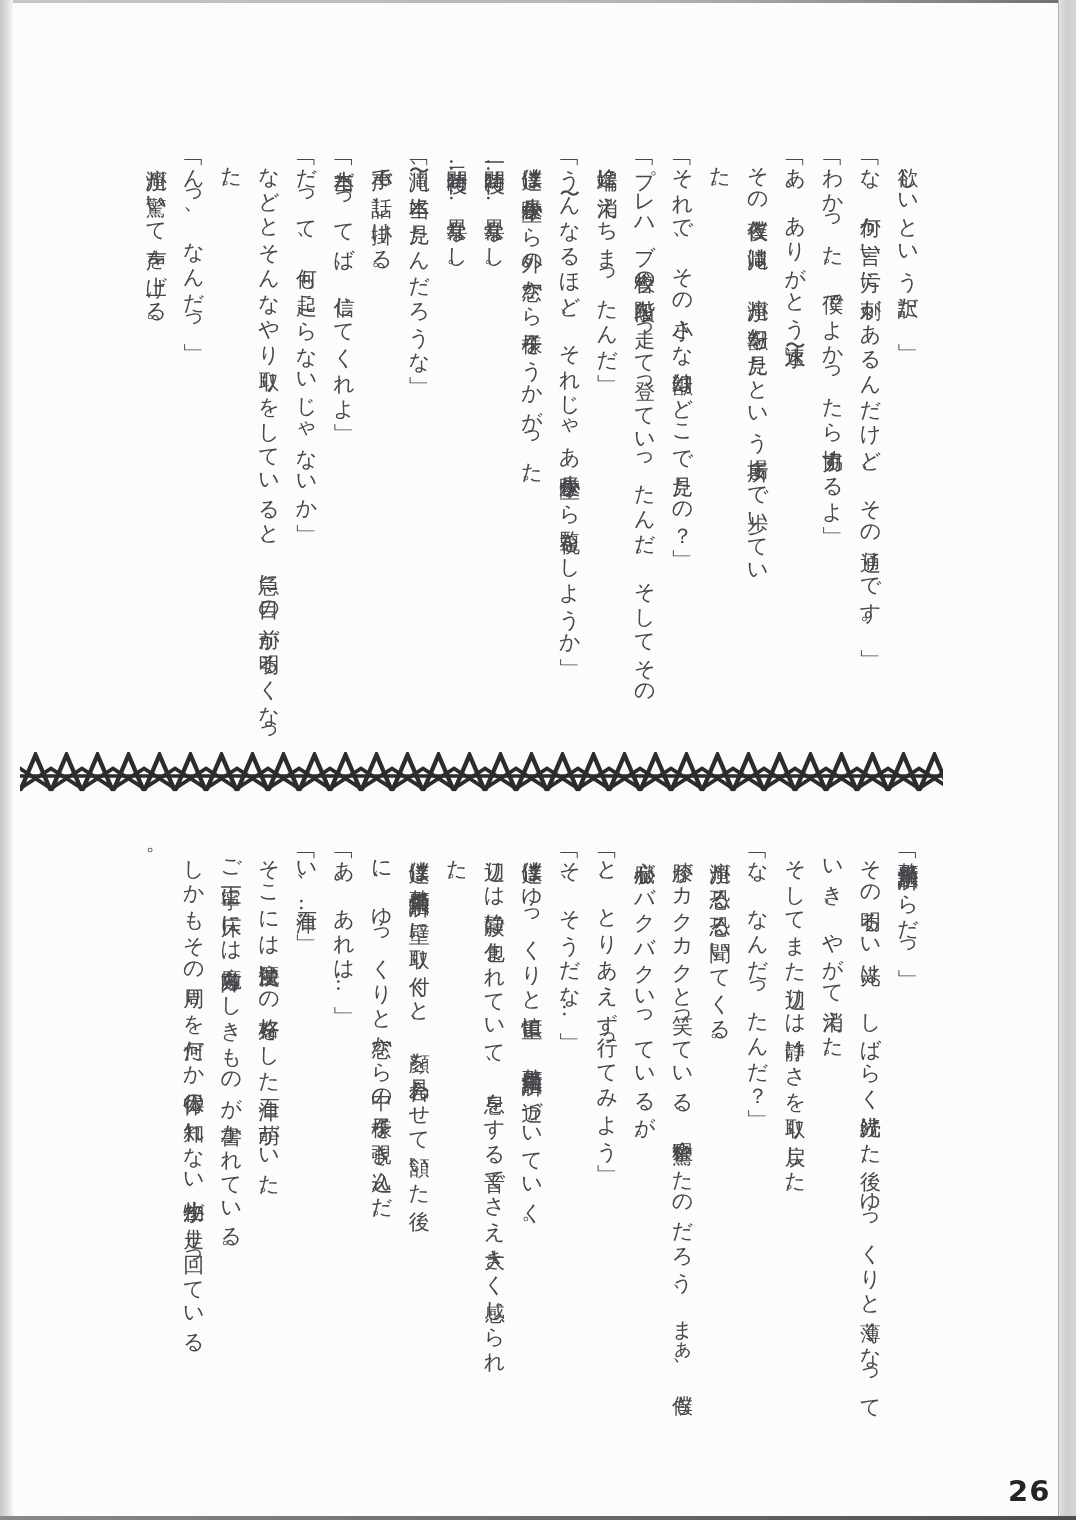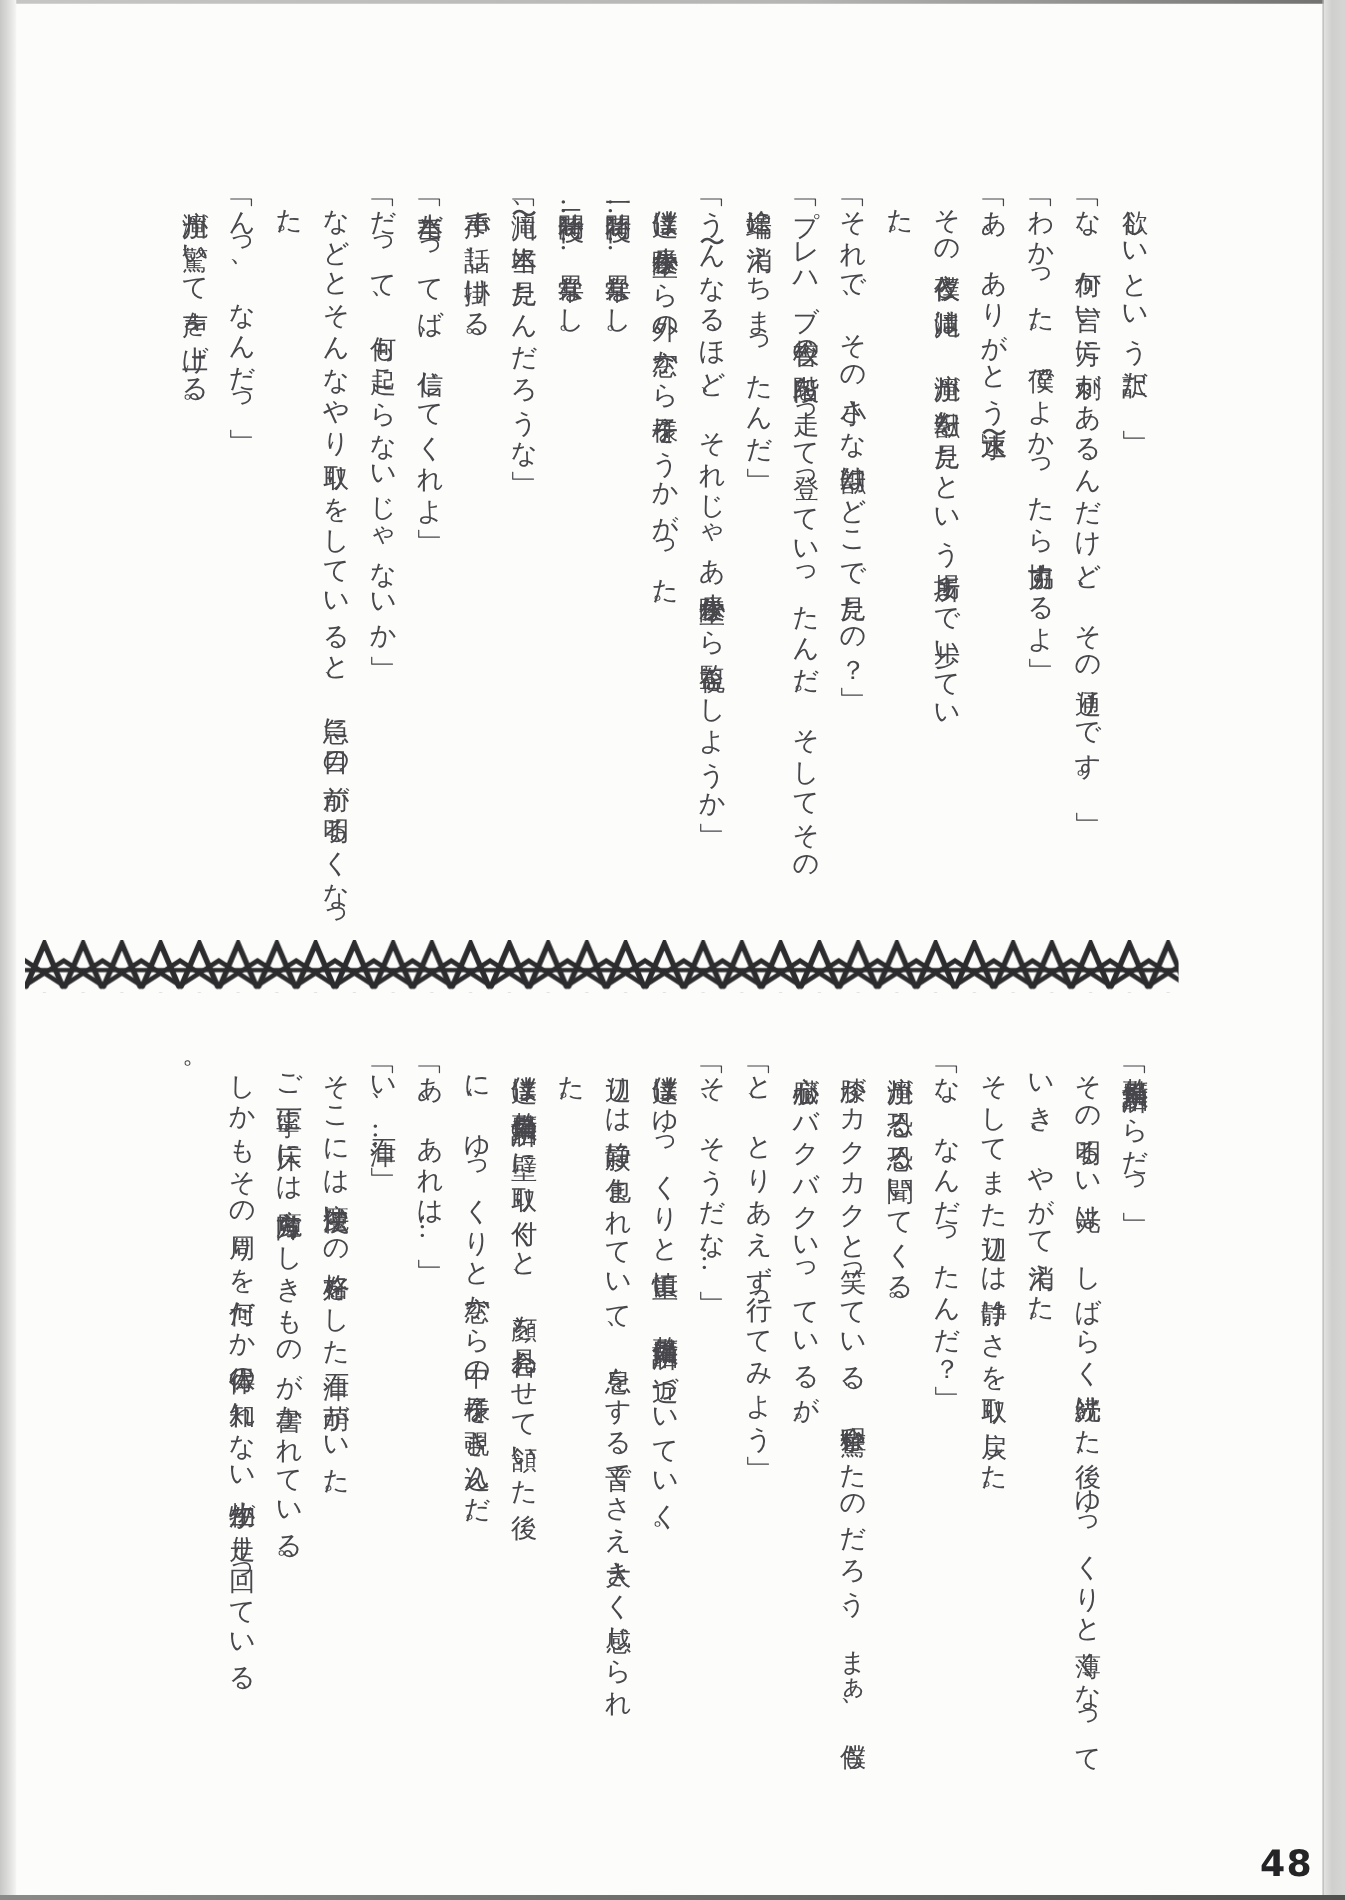--- a/index.html
+++ b/index.html
@@ -138,15 +138,15 @@
       <div class="vcol">僕達は整備員詰所の壁に取り付くと、顔を見合わせて頷いた後</div>
       <div class="vcol">に、ゆっくりと窓から中の様子を覗き込んだ。</div>
       <div class="vcol">「あ、あれは…」</div>
       <div class="vcol">「い、石津…」</div>
       <div class="vcol">そこには魔法使いの格好をした石津　萌がいた。</div>
       <div class="vcol">ご丁寧に床には魔方陣らしきものが書かれている。</div>
       <div class="vcol">しかもその周りを何だか得体の知れない生物が走り回っている</div>
       <div class="vcol">。</div>
     </div>
 
-  <div class="page-number">48</div>
+  <div class="page-number">26</div>
 
 </div>
 
 </body></html>

